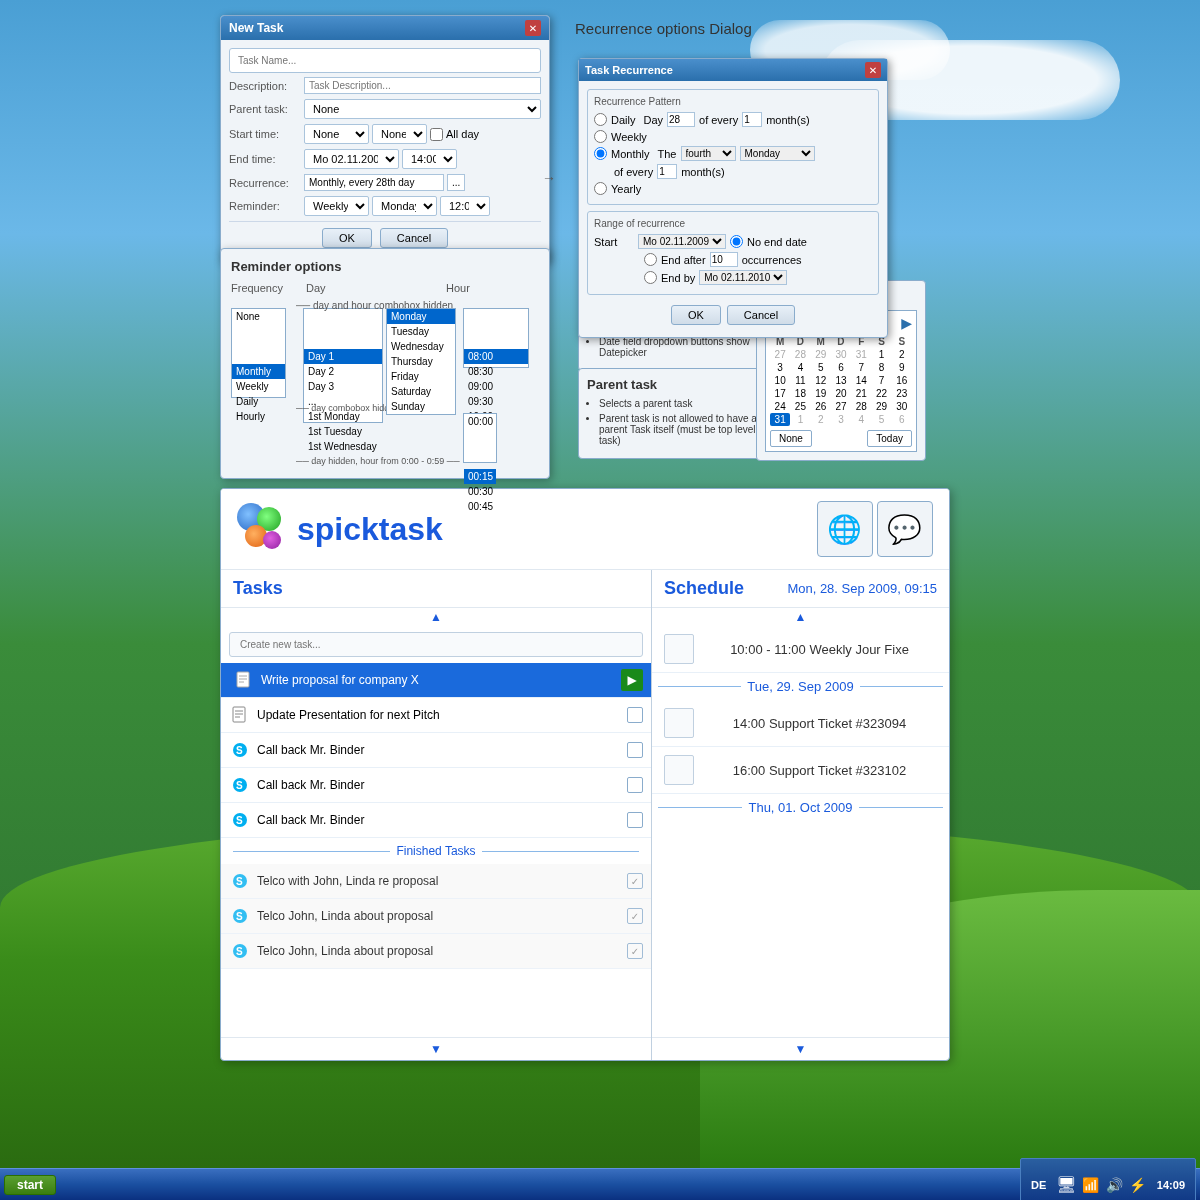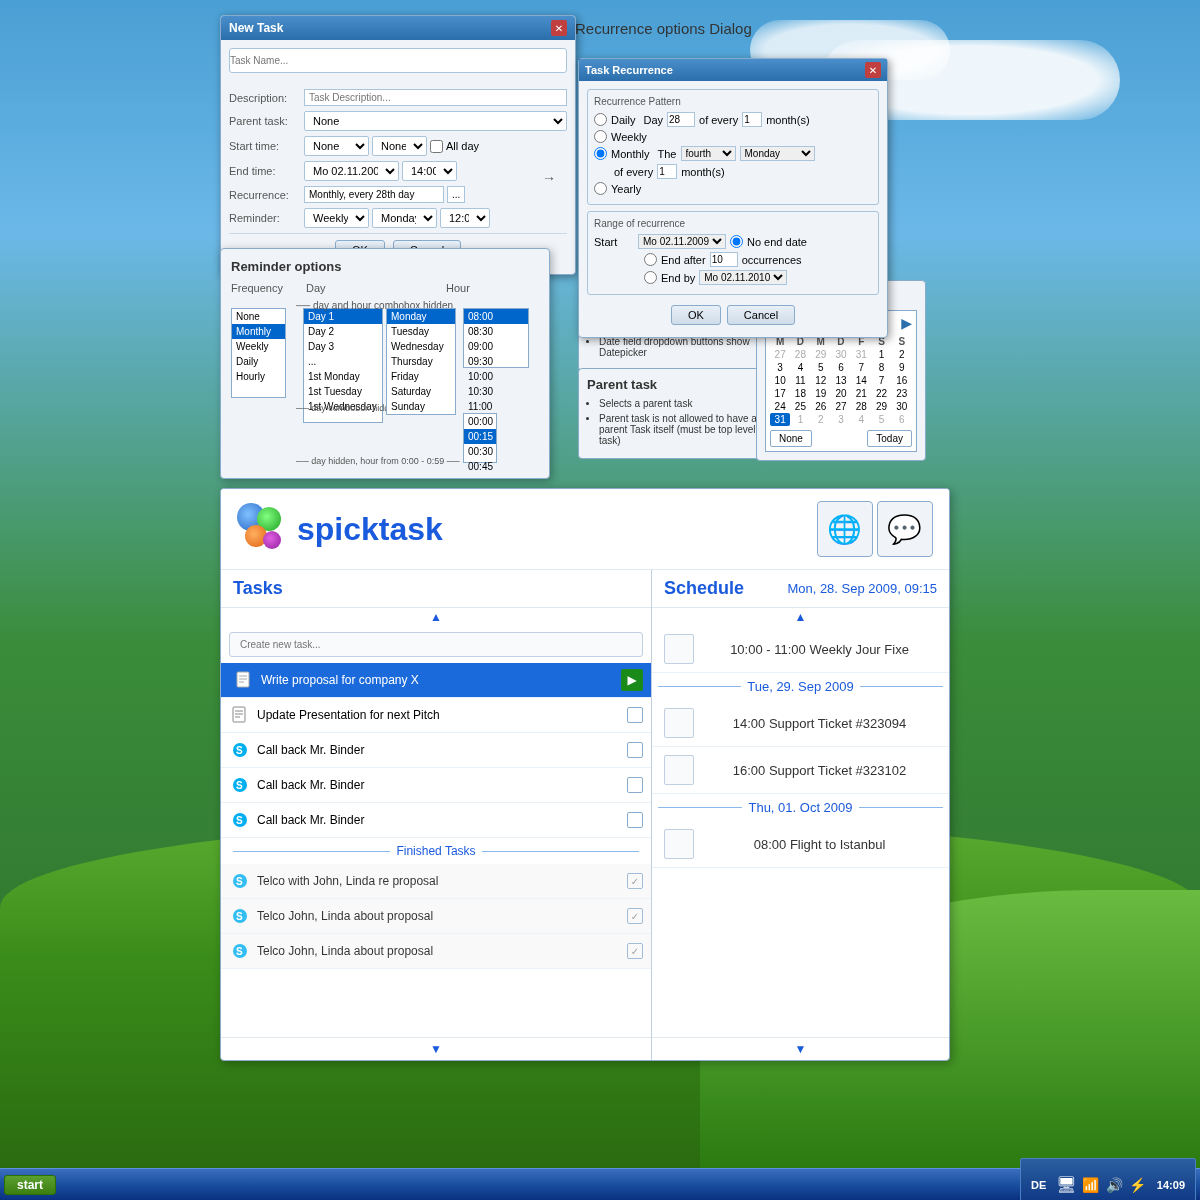--- a/index.html
+++ b/index.html
@@ -75,21 +75,21 @@
       border-radius: 2px;
       color: white;
       font-size: 11px;
     }
     .taskbar-lang { color: #fff; font-size: 11px; font-weight: bold; padding: 1px 4px; }
 
     
     .new-task-dialog {
       position: absolute;
       top: 15px; left: 220px;
-      width: 356px;
+      width: 330px;
       background: #f0f4f8;
       border: 1px solid #8aaccc;
       border-radius: 4px;
       box-shadow: 2px 2px 8px rgba(0,0,0,0.4);
       z-index: 20;
     }
     .dialog-titlebar {
       background: linear-gradient(180deg, #4a8fcc 0%, #2a6fac 100%);
       color: white;
       font-size: 12px;
@@ -106,27 +106,27 @@
       border: none;
       width: 16px; height: 16px;
       font-size: 10px;
       cursor: pointer;
       border-radius: 2px;
       display: flex; align-items: center; justify-content: center;
     }
     .dialog-body { padding: 8px; }
     .task-name-field {
       width: 100%;
-      padding: 6px 0;
+      padding: 6px 8px;
       border: 1px solid #aac4dc;
       border-radius: 3px;
       background: white;
       color: #999;
       font-size: 13px;
-      margin-bottom: 16px;
+      margin-bottom: 4px;
     }
     .form-row {
       display: flex;
       align-items: center;
       margin-bottom: 5px;
       font-size: 11px;
     }
     .form-label {
       width: 75px;
       color: #555;
@@ -208,21 +208,21 @@
     }
     .reminder-box-hour {
       left: 170px; top: 10px;
       width: 66px; height: 60px;
     }
     .box-item {
       padding: 2px 4px;
       cursor: pointer;
       font-size: 10px;
     }
-    .box-item.selected { background: #0066cc; color: white; }
+    .box-item.selected { background: #0066cc; color: white; margin-top: 40px; }
     .box-item.dropdown-selected { background: #0066cc; color: white; }
 
     
     .recurrence-dialog {
       position: absolute;
       top: 58px; left: 578px;
       width: 310px;
       background: #f0f4f8;
       border: 1px solid #8aaccc;
       border-radius: 4px;
@@ -1005,24 +1005,20 @@
         <div class="schedule-checkbox"></div>
         <span class="schedule-text">16:00 Support Ticket #323102</span>
       </div>
 
       <div class="schedule-date-header">
         <div class="schedule-date-line"></div>
         <span>Thu, 01. Oct 2009</span>
         <div class="schedule-date-line"></div>
       </div>
 
-      <div class="schedule-item">
-        <div class="schedule-checkbox"></div>
-        <span class="schedule-text">08:00 Flight to Istanbul</span>
-      </div>
 
       <div class="schedule-scroll-down">▼</div>
     </div>
   </div>
 </div>
 
 <div class="taskbar">
   <button class="taskbar-start">start</button>
   <div class="taskbar-right">
     <span class="taskbar-lang">DE</span>

